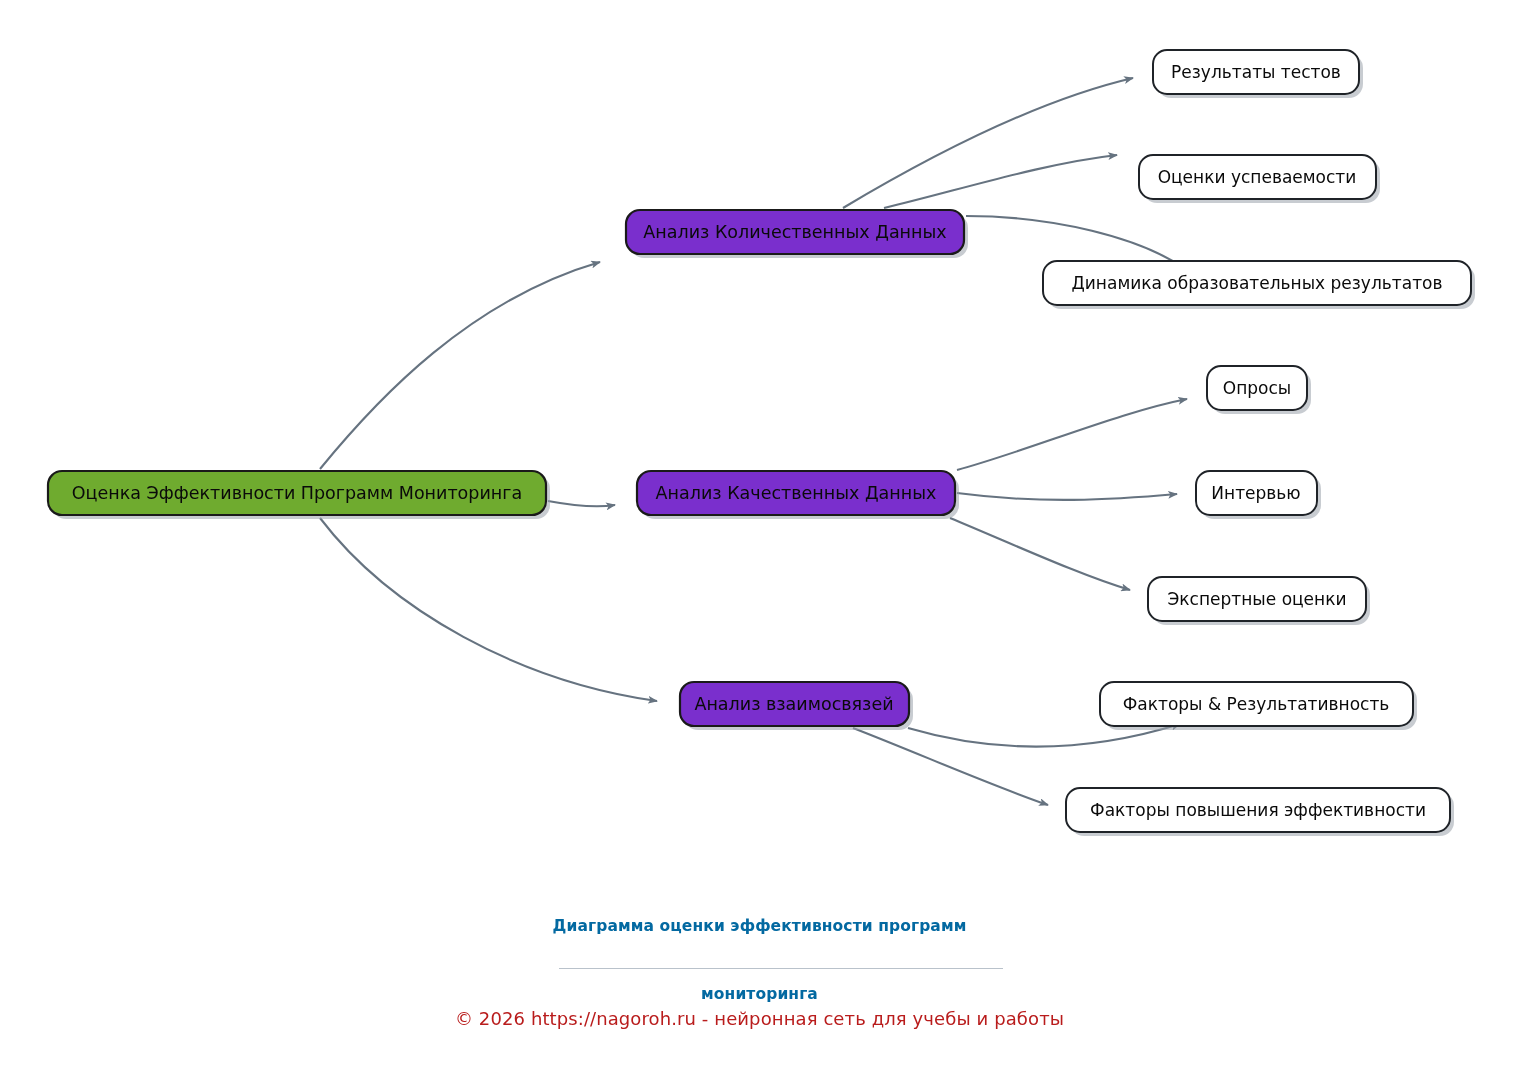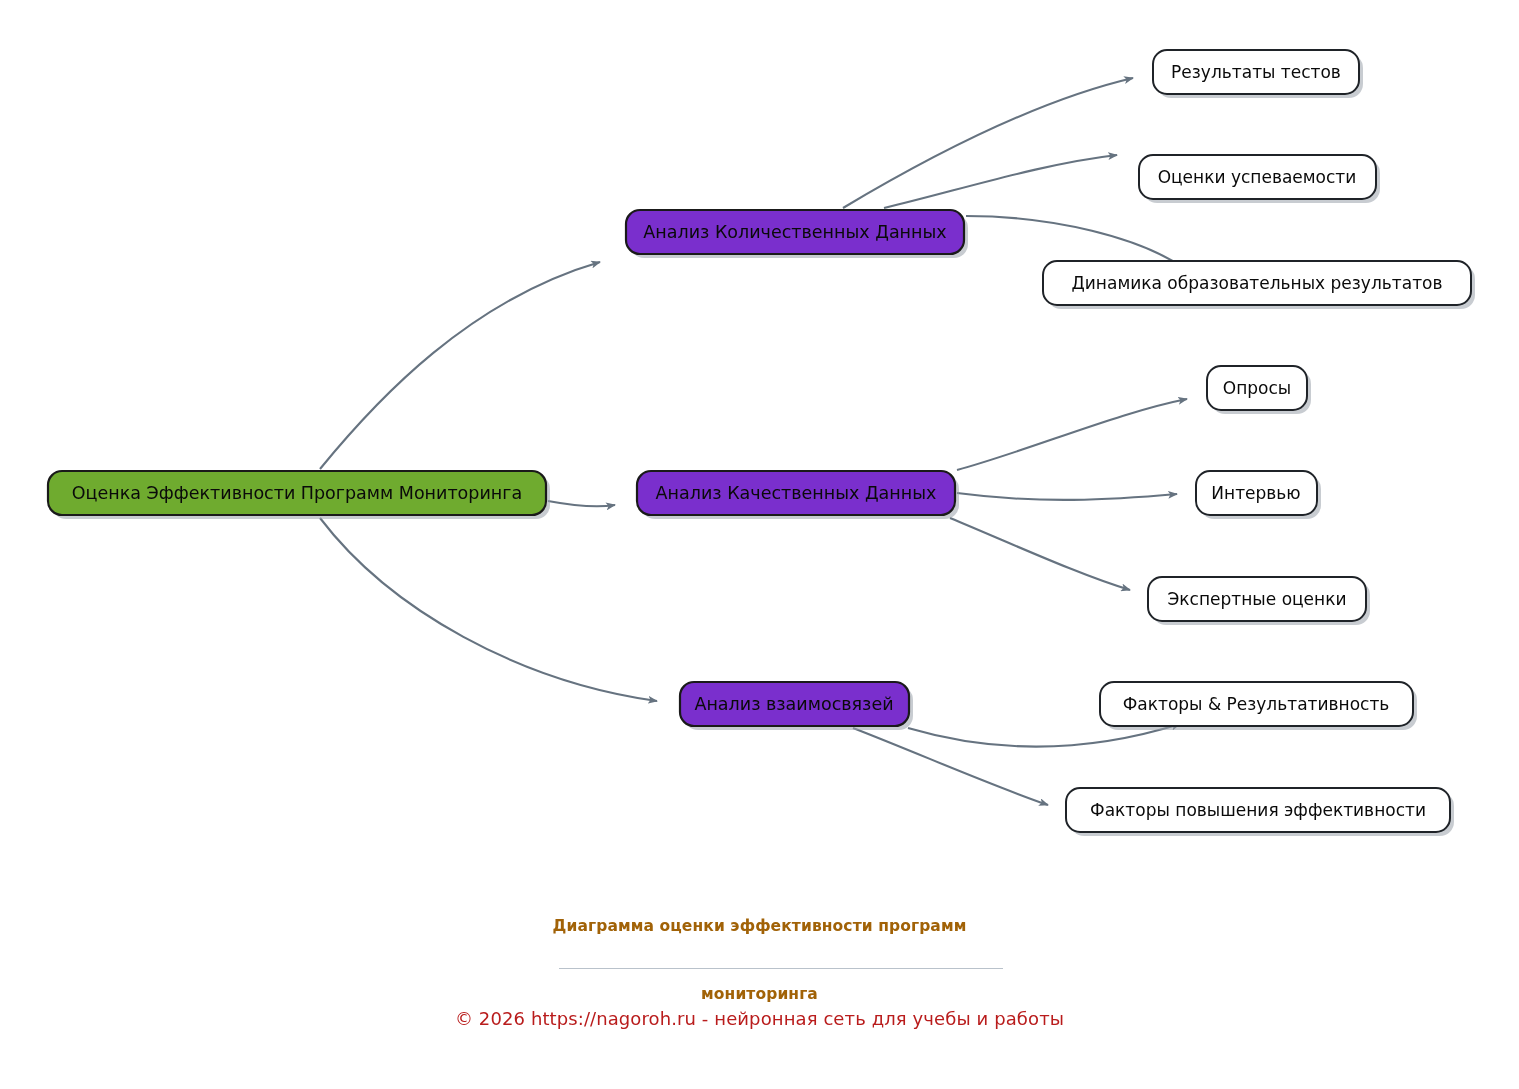--- a/index.html
+++ b/index.html
@@ -71,21 +71,21 @@
     position: absolute;
     left: 0;
     width: 1519px;
     text-align: center;
   }
   #footer-title {
     top: 916px;
     font-family: "DejaVu Sans", sans-serif;
     font-size: 15.5px;
     font-weight: bold;
-    color: #a16207;
+    color: #0369a1;
     line-height: 1.32;
     letter-spacing: 0.1px;
   }
   #footer-title .line2 { display: block; margin-top: 48px; }
   #footer-rule {
     position: absolute;
     top: 968px;
     left: 559px;
     width: 444px;
     height: 1px;

